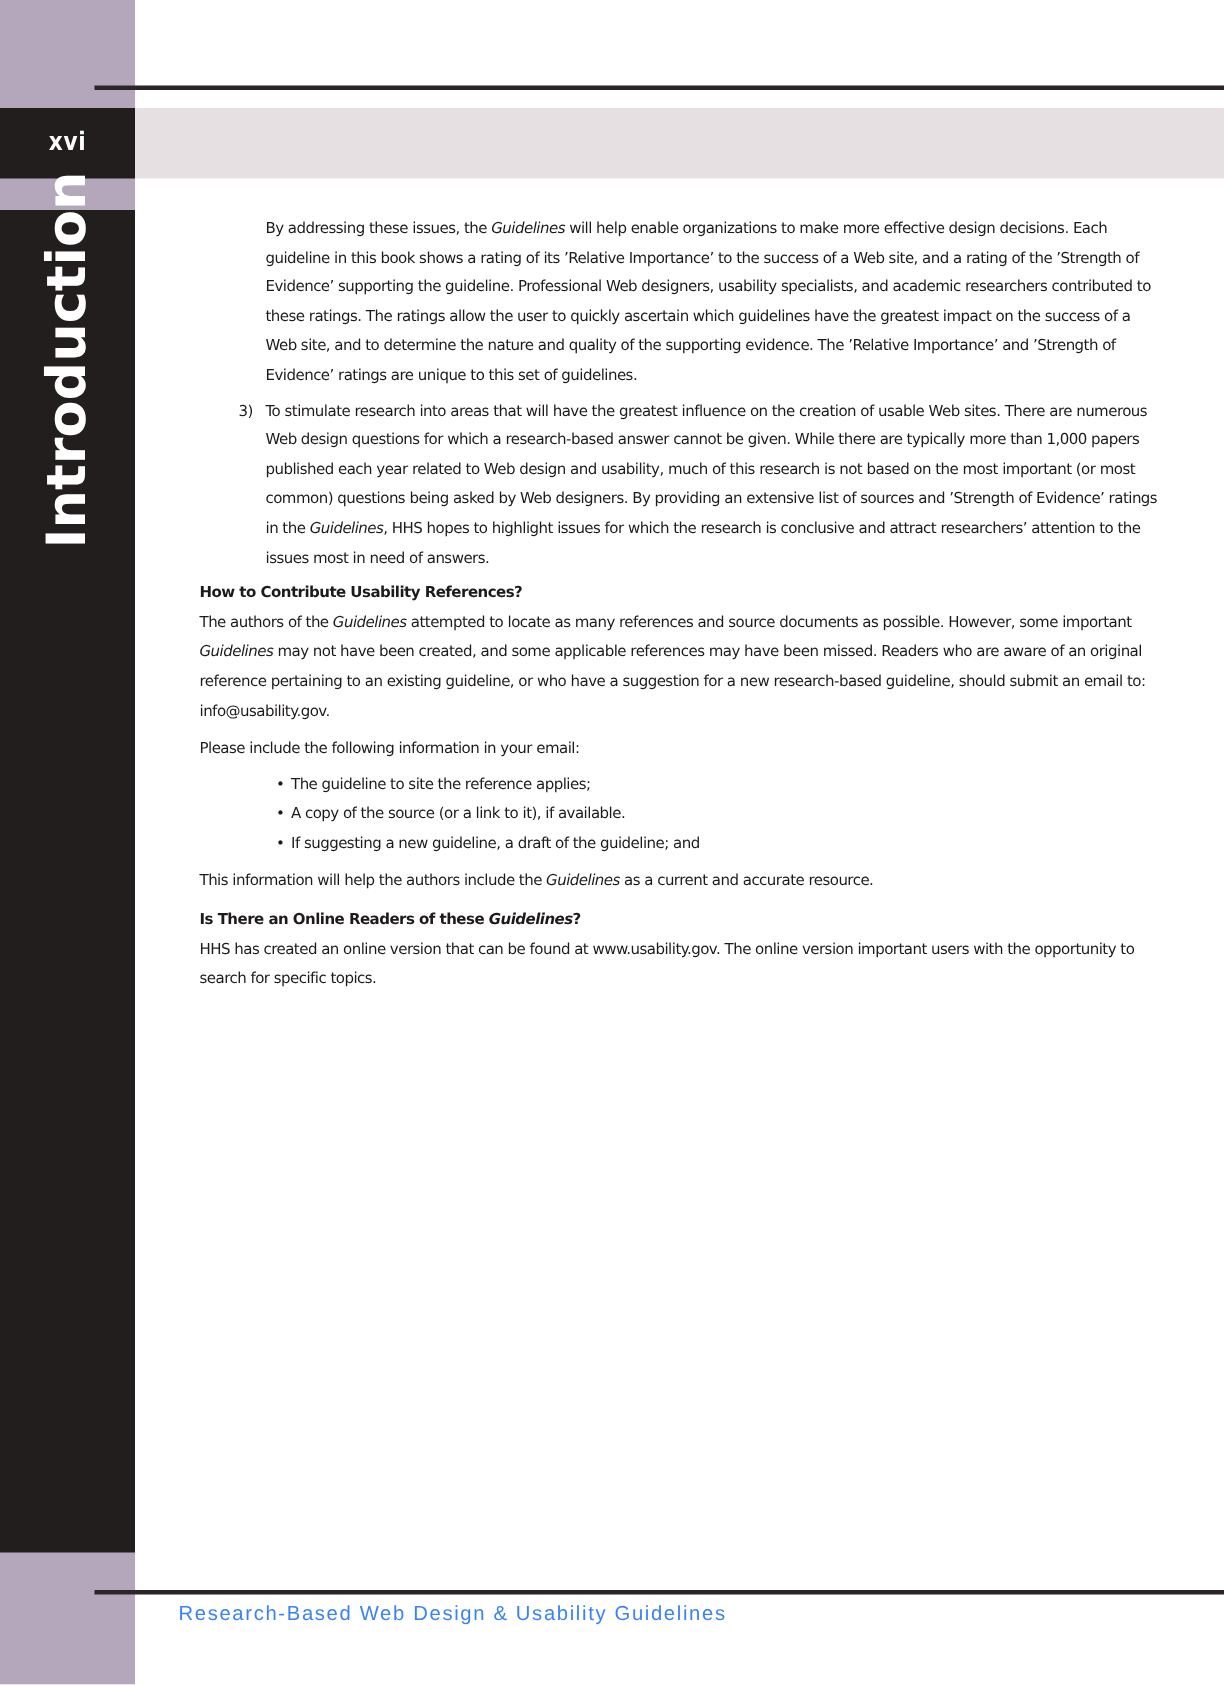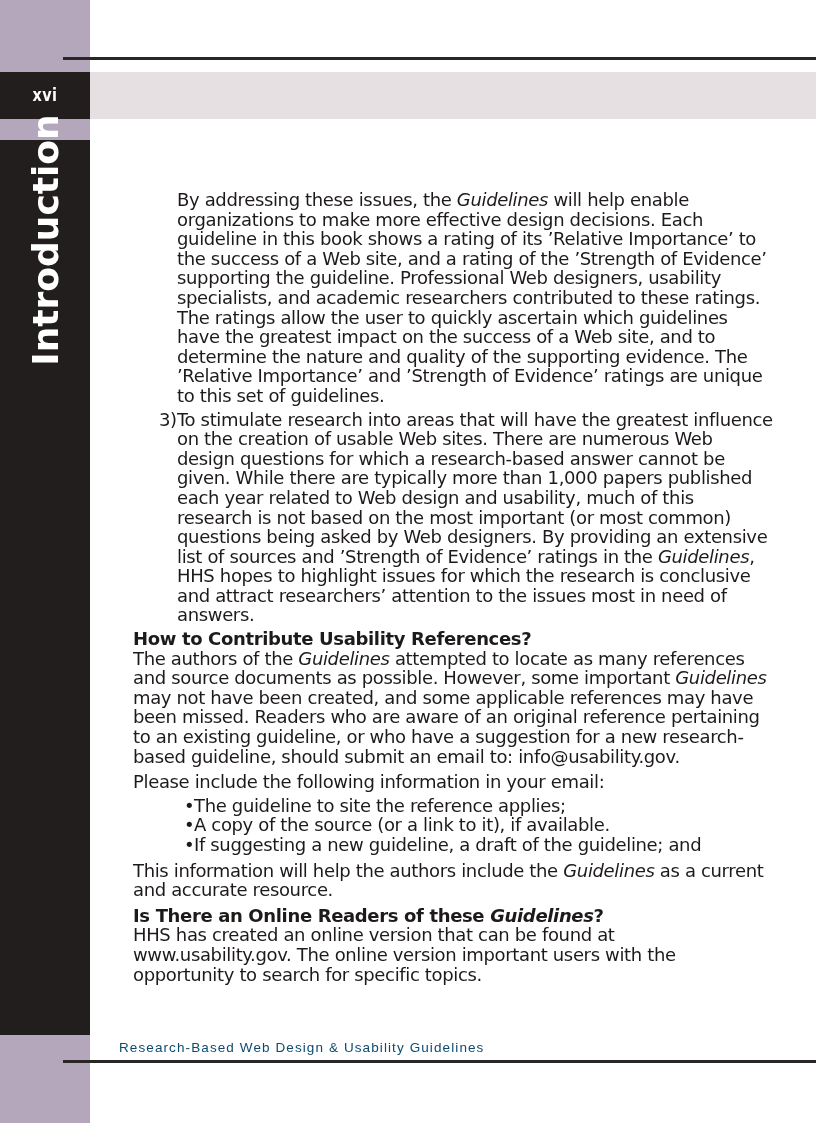--- a/index.html
+++ b/index.html
@@ -10,24 +10,24 @@
   .page-num { position:absolute; left:0; top:72px; width:90px; height:47px; color:#ffffff;
               font-family:"DejaVu Sans", sans-serif; font-weight:bold; font-size:17px;
               text-align:center; line-height:47px; transform:scaleX(0.85); letter-spacing:0.5px; }
   .section-block { position:absolute; left:0; top:140px; width:90px; height:895px; background:#221e1e; }
   .section-label { position:absolute; left:45px; top:240px; transform:translate(-50%,-50%) rotate(-90deg);
                    color:#ffffff; font-family:"DejaVu Sans", sans-serif; font-weight:bold;
                    font-size:36px; white-space:nowrap; letter-spacing:0px; }
   .top-rule { position:absolute; left:63px; top:57px; width:753px; height:3px; background:#2a2626; }
   .gray-band { position:absolute; left:90px; top:72px; width:726px; height:47px; background:#e6e0e2; }
   .footer-rule { position:absolute; left:63px; top:1060px; width:753px; height:3px; background:#2a2626; }
-  .footer-text { position:absolute; left:119px; top:1040px; font-family:"Liberation Sans", sans-serif;
-                 font-size:13.5px; letter-spacing:1.1px; color:#0c4a6e; }
+  .footer-text { position:absolute; left:119px; top:1068px; font-family:"Liberation Sans", sans-serif;
+                 font-size:13.5px; letter-spacing:1.1px; color:#3b82f6; }
   .content { position:absolute; left:133px; top:143px; width:640px; font-family:"DejaVu Sans", sans-serif;
-             font-size:18px; line-height:19.6px; color:#1e1a1a; letter-spacing:-0.35px;margin-top:47px; }
+             font-size:10px; line-height:19.6px; color:#1e1a1a; letter-spacing:-0.35px; }
   .content p { margin:0; }
   .indent-para { padding-left:44px; }
   .num-item { position:relative; padding-left:44px; margin-top:4px !important; }
   .num-label { position:absolute; left:26px; top:0; }
   .h { font-weight:bold; margin-top:4px !important; }
   .gap { margin-top:6px !important; }
   ul.bullets { list-style:none; margin:4px 0 0 0; padding:0 0 0 52px; }
   ul.bullets li { position:relative; padding-left:9px; }
   ul.bullets li::before { content:"•"; position:absolute; left:-1px; top:0; }
   em { font-style:italic; }

